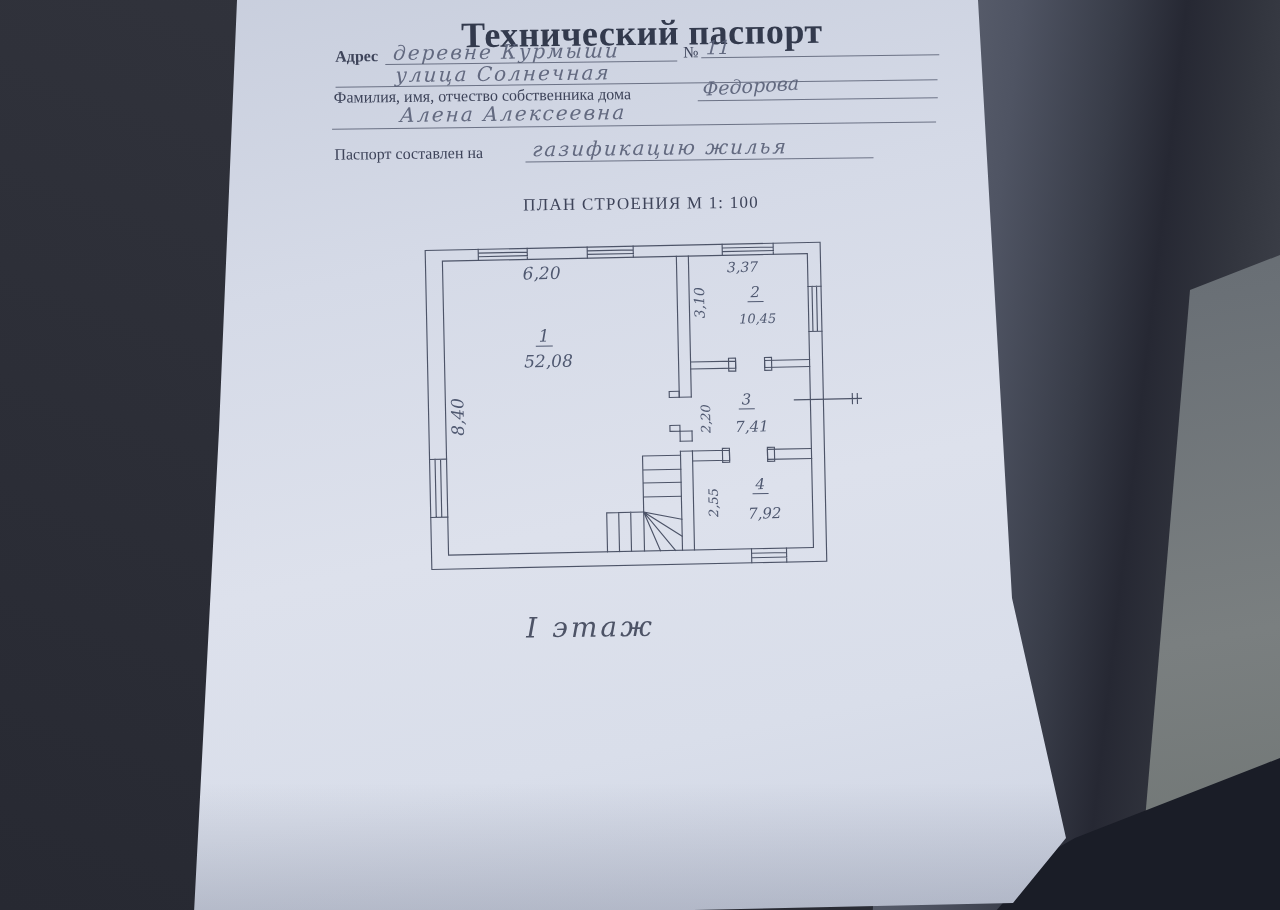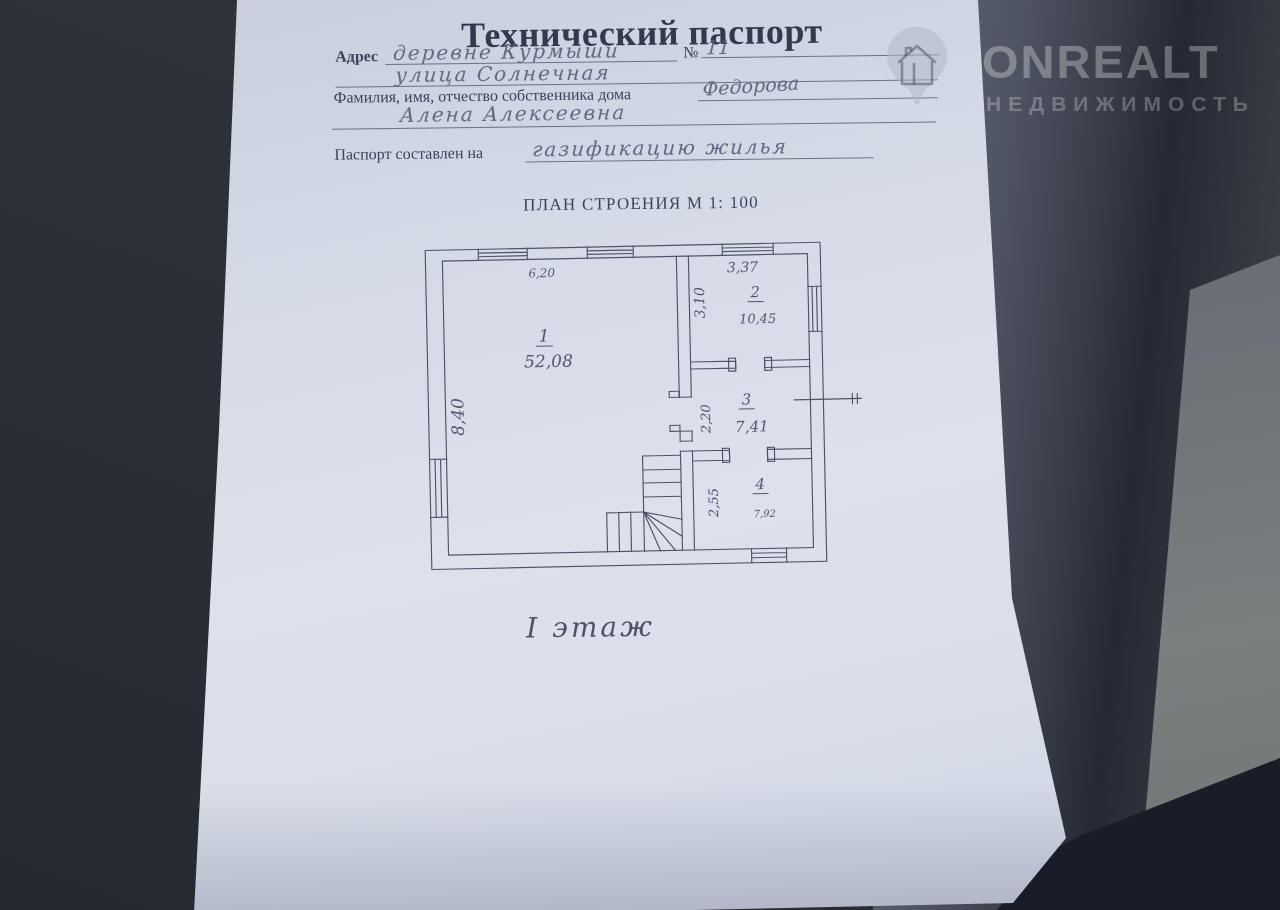--- a/index.html
+++ b/index.html
@@ -130,51 +130,38 @@
             <path d="M324 315 V329 M359 315 V329 M324 319.5 H359 M324 324 H359"></path>
 
             <path d="M370 167 H437 M428 162 V172 M433 162 V172"></path>
 
             <path d="M217 220 H255 M217 220 V315 M217 234 H255 M217 247 H255 M217 261 H255"></path>
             <path d="M217 276 L255 284 M217 276 L255 301 M217 276 L248 315 M217 276 L233 315"></path>
             <path d="M180 276 H217 M180 276 V315 M192 276 V315 M204 276 V315"></path>
           </g>
         </svg>
 
-        <span class="plan-label" style="left:120px;top:35px;font-size:12px;">6,20</span>
+        <span class="plan-label" style="left:120px;top:35px;font-size:17px;">6,20</span>
         <span class="plan-label rot" style="left:33px;top:177px;font-size:17px;">8,40</span>
         <span class="plan-label plan-num" style="left:121px;top:98px;font-size:17px;">1</span>
         <span class="plan-label" style="left:125px;top:123px;font-size:17px;">52,08</span>
 
         <span class="plan-label" style="left:321px;top:33px;font-size:14px;">3,37</span>
         <span class="plan-label rot" style="left:277px;top:68px;font-size:14px;">3,10</span>
         <span class="plan-label plan-num" style="left:333px;top:59px;font-size:15px;">2</span>
         <span class="plan-label" style="left:335px;top:85px;font-size:13px;">10,45</span>
 
         <span class="plan-label rot" style="left:281px;top:184px;font-size:13px;">2,20</span>
         <span class="plan-label plan-num" style="left:322px;top:166px;font-size:15px;">3</span>
         <span class="plan-label" style="left:327px;top:193px;font-size:15px;">7,41</span>
 
         <span class="plan-label rot" style="left:287px;top:268px;font-size:13px;">2,55</span>
         <span class="plan-label plan-num" style="left:334px;top:251px;font-size:15px;">4</span>
-        <span class="plan-label" style="left:338px;top:280px;font-size:10px;">7,92</span>
+        <span class="plan-label" style="left:338px;top:280px;font-size:15px;">7,92</span>
       </div>
 
       <div class="abs floor-caption">I этаж</div>
 
     </div>
   </div>
 
-  <div class="abs wm">
-    <svg class="wm-icon" width="74" height="94" viewBox="0 0 74 94">
-      <path d="M37 3 C20.4 3 7 16 7 32 C7 42.5 12.5 50.5 20 57.5 C24.5 61.7 30 66 32.5 72.5 L35 79 C35.8 81 38.2 81 39 79 L41.5 72.5 C44 66 49.5 61.7 54 57.5 C61.5 50.5 67 42.5 67 32 C67 16 53.6 3 37 3 Z" fill="rgba(175,182,195,0.5)"></path>
-      <g stroke="rgba(82,89,105,0.55)" stroke-width="2.6" fill="none" stroke-linecap="round" stroke-linejoin="round">
-        <path d="M19 38 L37 22 L55 38"></path>
-        <path d="M26 31 L26 24 L31 24 L31 26.5"></path>
-        <path d="M22 38 L22 60 L52 60 L52 38"></path>
-        <path d="M34 60 L34 40"></path>
-      </g>
-    </svg>
-    <div class="wm-brand">ONREALT</div>
-    <div class="wm-sub">НЕДВИЖИМОСТЬ</div>
-  </div>
 
 </div>
 
 </body></html>

